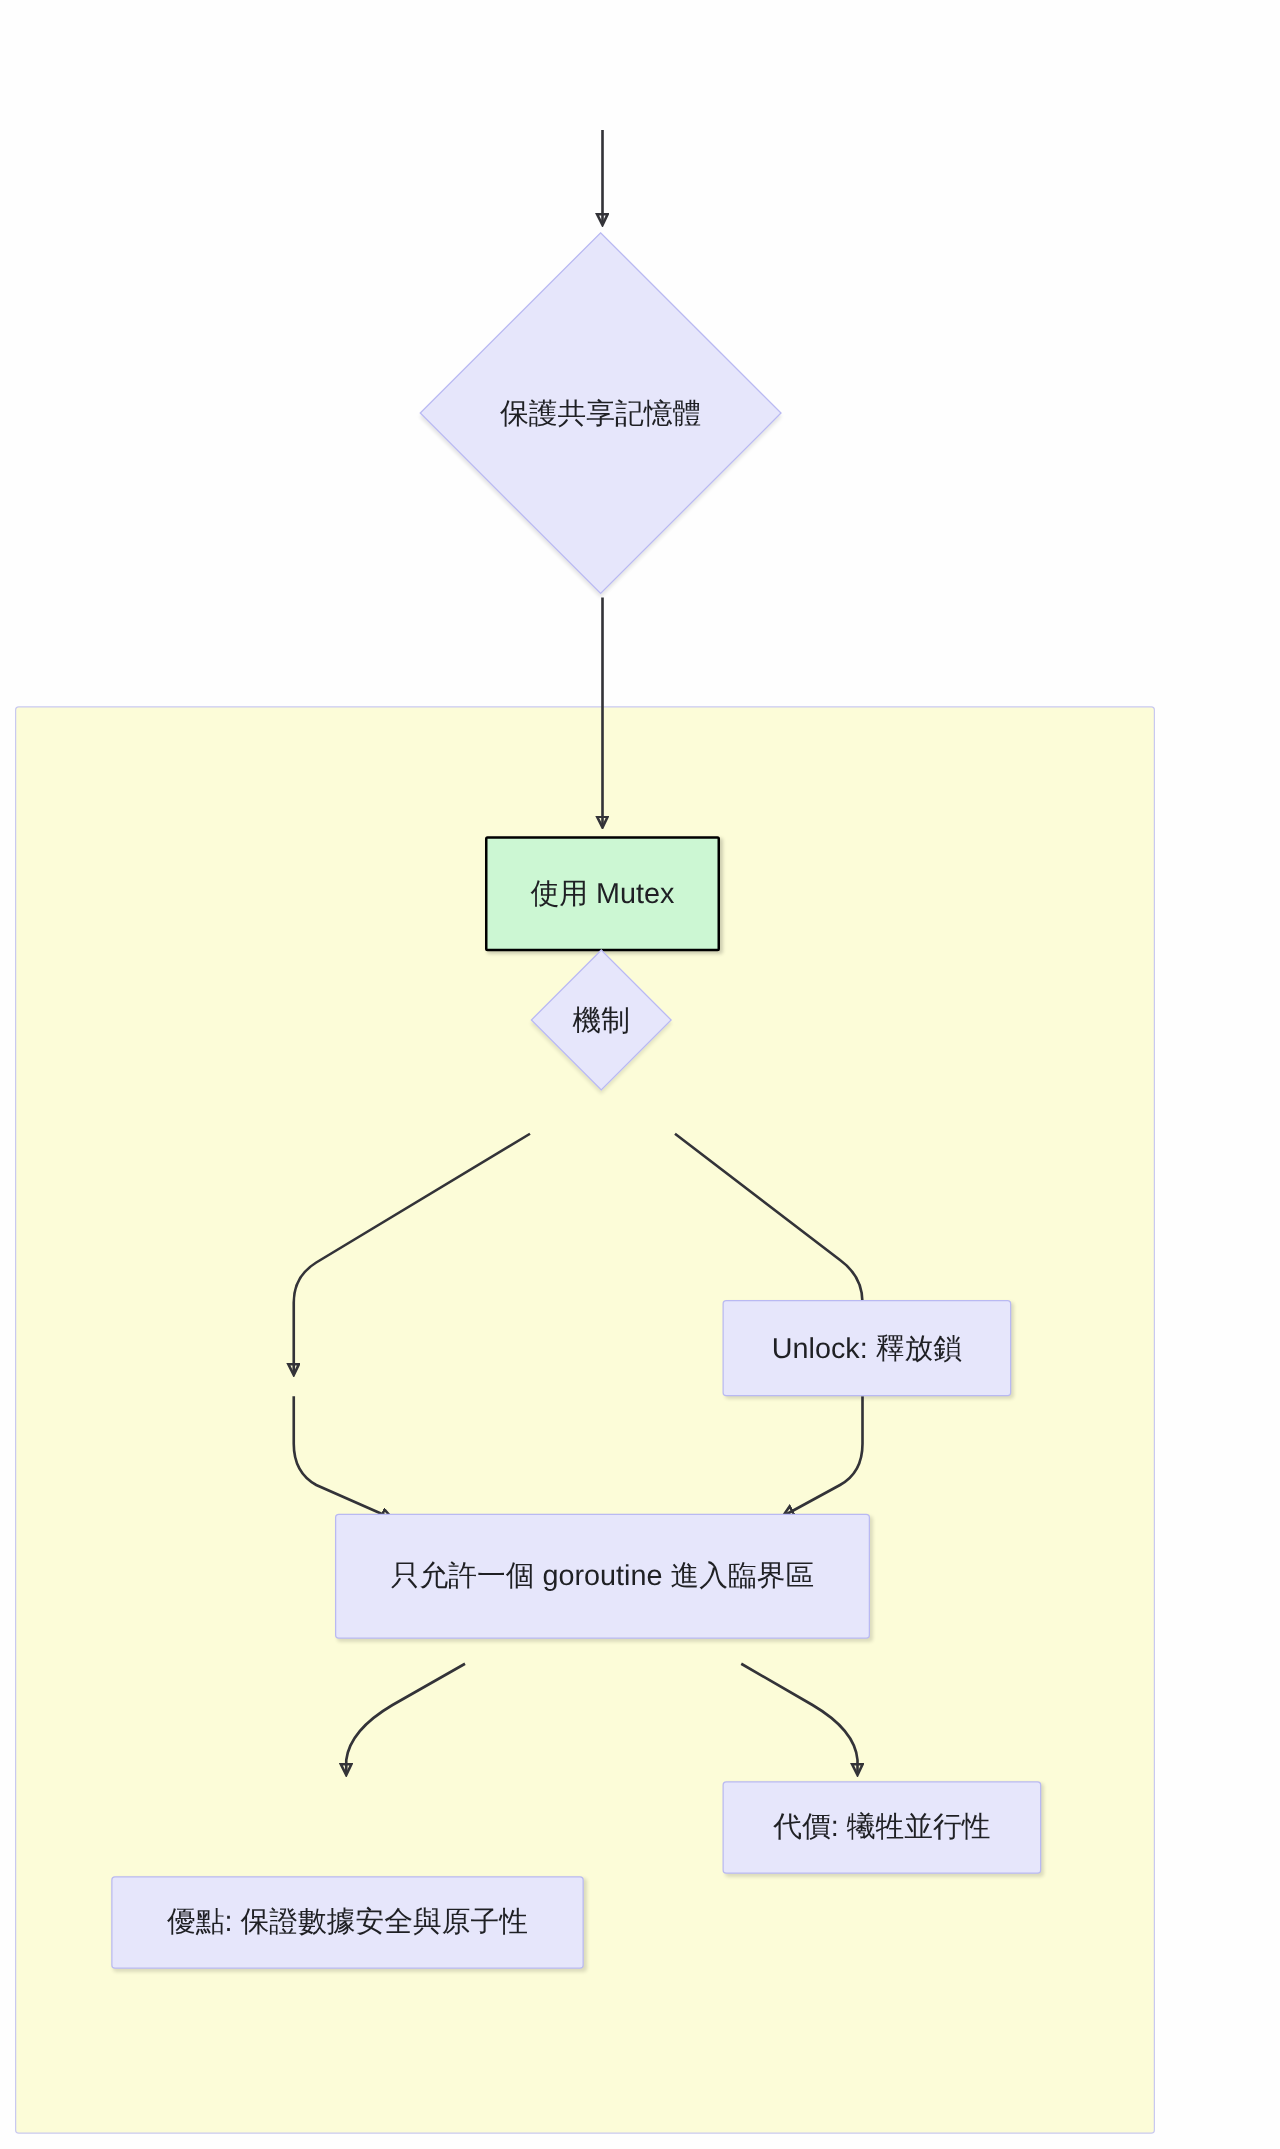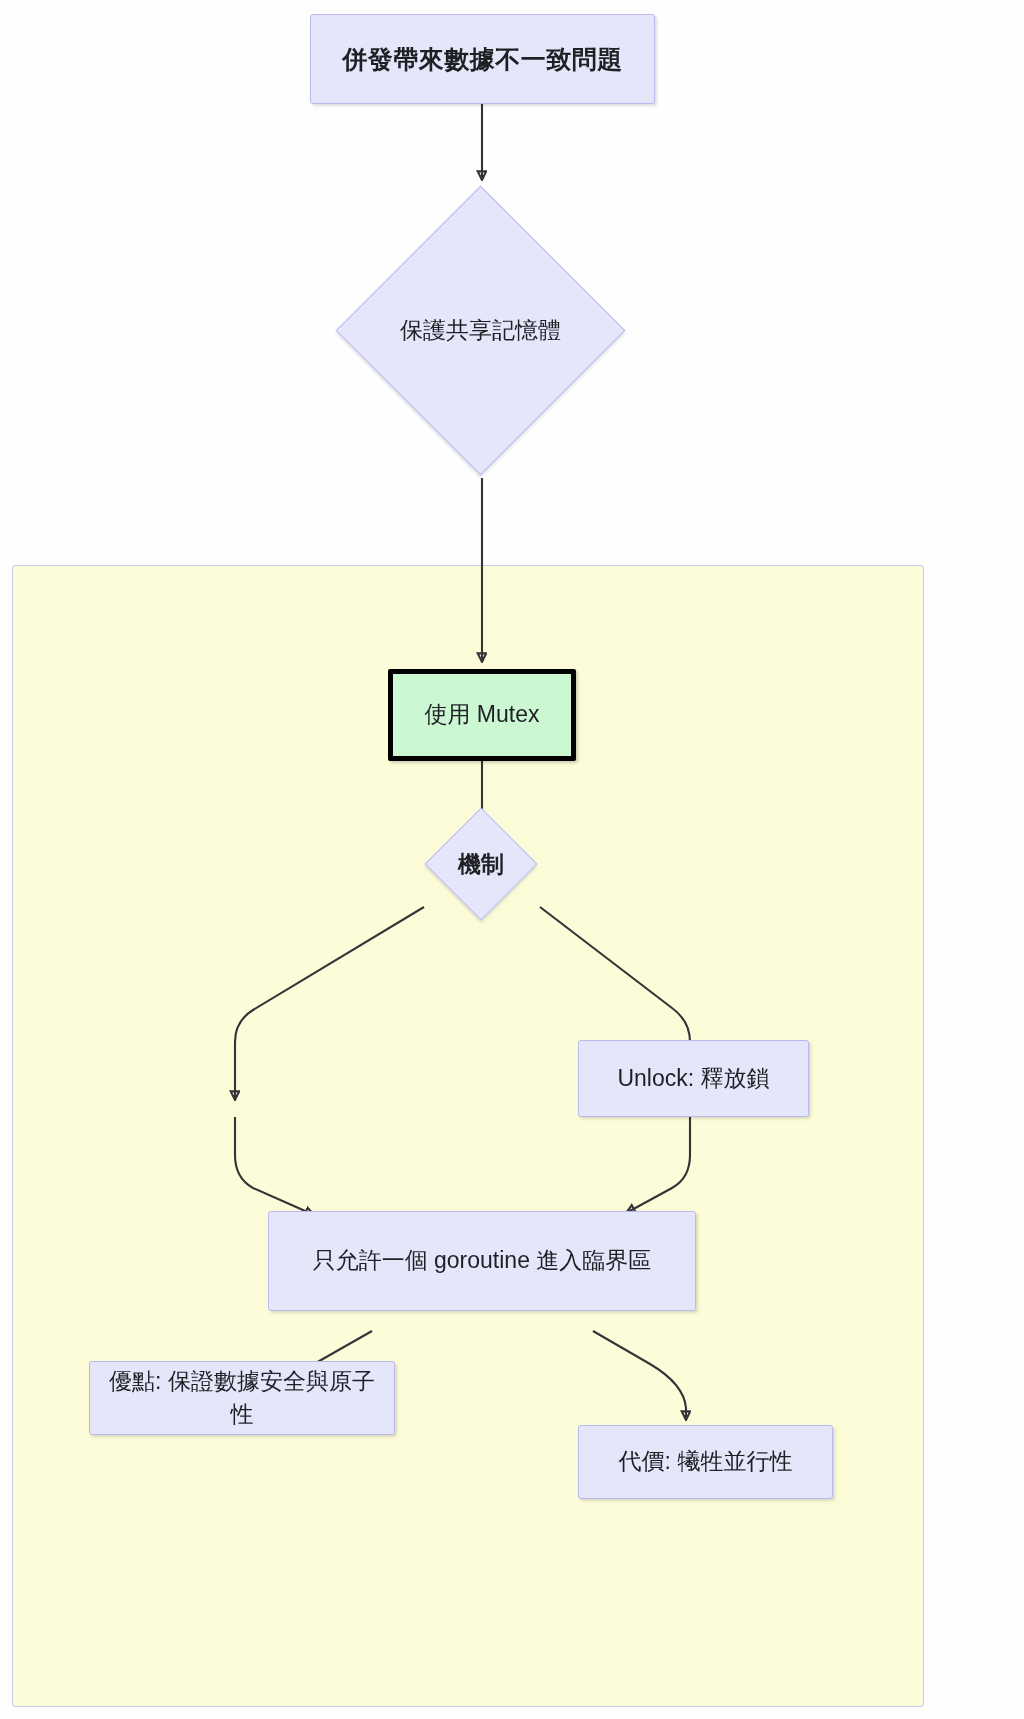--- a/index.html
+++ b/index.html
@@ -46,21 +46,21 @@
     line-height: 1.45;
   }
   .node.title {
     font-weight: bold;
     font-size: 25px;
     letter-spacing: 0.5px;
   }
   .node.plain { font-size: 23px; }
   .node.mutex {
     background: #ccf7d3;
-    border: 5px solid #000000;
+    border: 2px solid #000000;
     border-radius: 2px;
     font-size: 23px;
     box-shadow: 2px 2px 3px rgba(0,0,0,0.18);
   }
   
   .diamond-wrap {
     position: absolute;
   }
   .diamond-shape {
     position: absolute;
@@ -120,36 +120,35 @@
 
     <path d="M235,1117 L235,1155 Q235,1178 253,1188 L312,1214" marker-end="url(#arrow)"></path>
 
     <path d="M690,1117 L690,1155 Q690,1178 672,1188 L628,1212" marker-end="url(#arrow)"></path>
 
     <path d="M372,1331 L314,1364 Q280,1384 277,1408 L277,1418" marker-end="url(#arrow)"></path>
 
     <path d="M593,1331 L650,1364 Q684,1384 686,1408 L686,1418" marker-end="url(#arrow)"></path>
   </svg>
 
-  <div class="node title" style="left:310px; top:14px; width:345px; height:90px;">併發帶來數據不一致問題</div>
 
   <div class="diamond-wrap" style="left:378px; top:228px; width:205px; height:205px;">
     <div class="diamond-shape"></div>
     <div class="diamond-label" style="left:-60px; right:-60px;">保護共享記憶體</div>
   </div>
 
   <div class="node mutex" style="left:388px; top:669px; width:188px; height:92px;">使用 Mutex</div>
 
-  <div class="diamond-wrap" style="left:441px; top:824px; width:80px; height:80px;font-weight:bold;">
+  <div class="diamond-wrap" style="left:441px; top:776px; width:80px; height:80px;">
     <div class="diamond-shape"></div>
     <div class="diamond-label" style="left:-40px; right:-40px;">機制</div>
   </div>
 
 
   <div class="node plain" style="left:578px; top:1040px; width:231px; height:77px;">Unlock: 釋放鎖</div>
 
   <div class="node plain" style="left:268px; top:1211px; width:428px; height:100px;">只允許一個 goroutine 進入臨界區</div>
 
-  <div class="node plain" style="left:89px; top:1361px; width:306px; height:74px;">優點: 保證數據安全與原子性</div>
+  <div class="node plain" style="left:89px; top:1501px; width:378px; height:74px;">優點: 保證數據安全與原子性</div>
 
   <div class="node plain" style="left:578px; top:1425px; width:255px; height:74px;">代價: 犧牲並行性</div>
 
 </div>
 
 </body></html>

